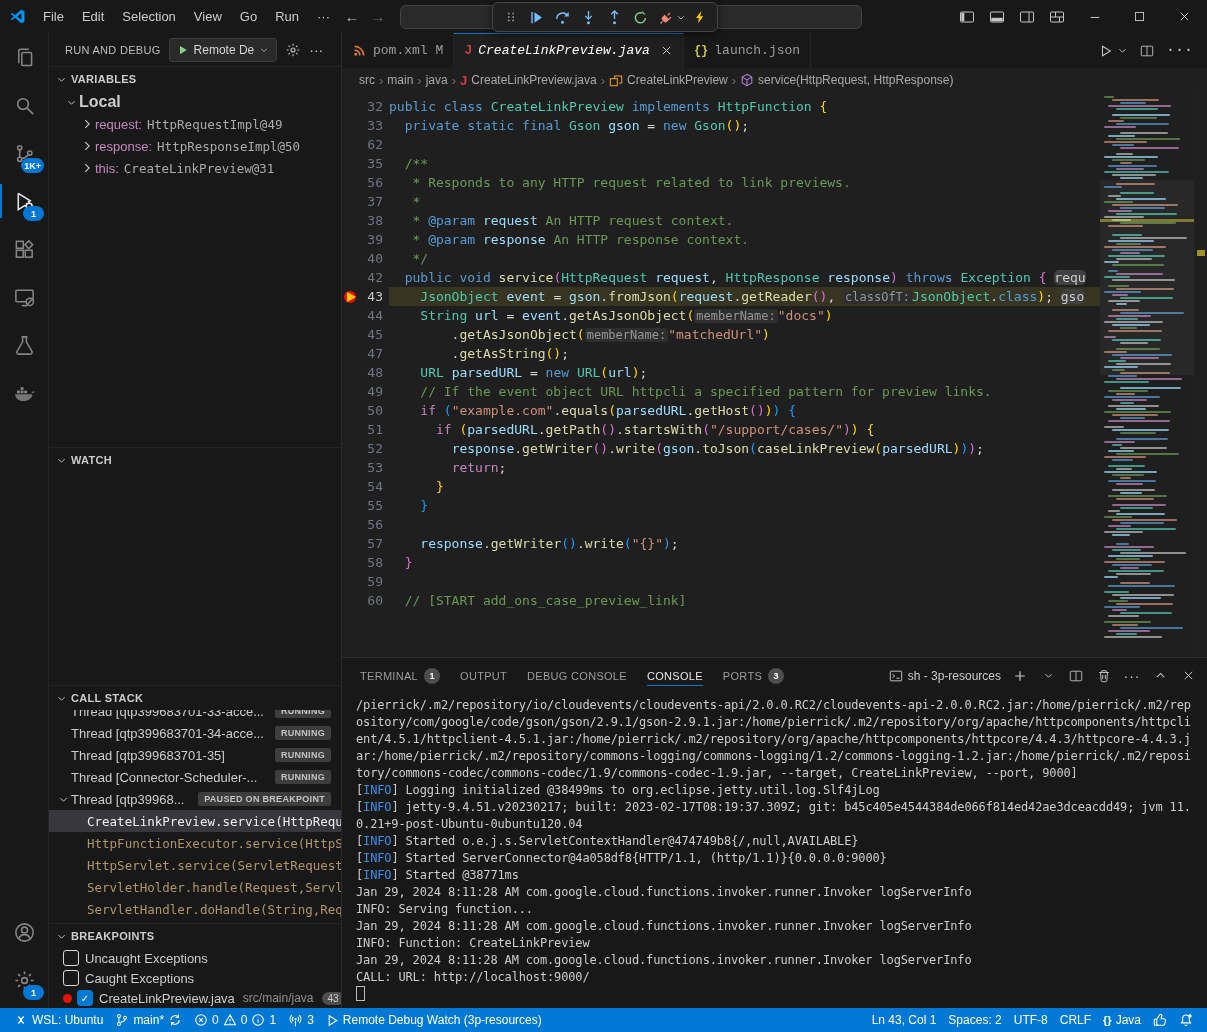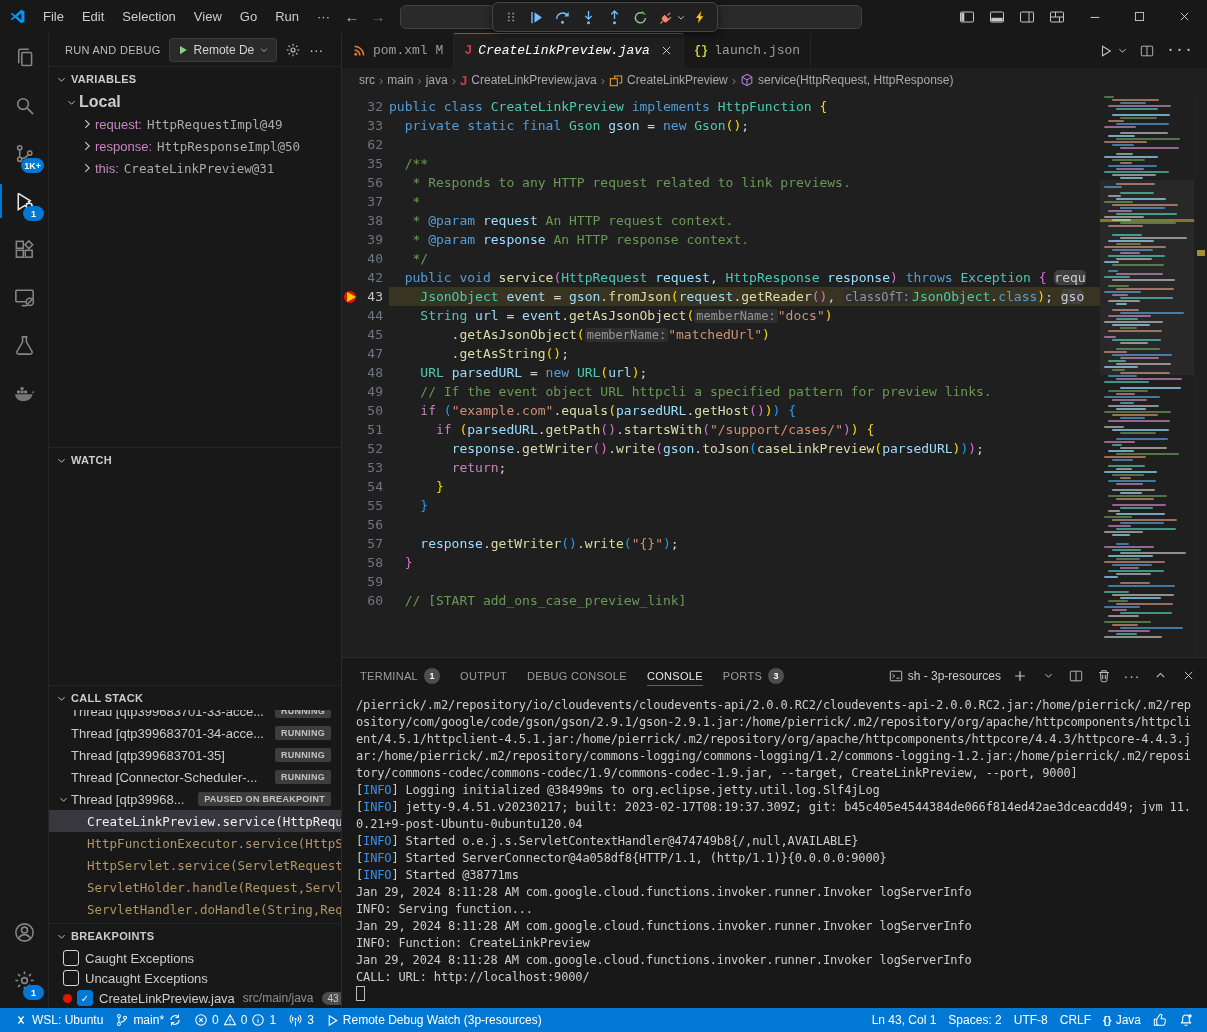--- a/index.html
+++ b/index.html
@@ -448,25 +448,25 @@
           <div class="sect-head">
             <span class="chev ic">
               <svg width="11" height="11" viewBox="0 0 16 16">
                 <path d="M3.5 6l4.5 4.5L12.5 6" fill="none" stroke="currentColor" stroke-width="1.4"></path>
               </svg>
             </span>
             <span>BREAKPOINTS</span>
           </div>
           <div class="bp-row">
             <span class="cb"></span>
-            <span>Caught Exceptions</span>
+            <span>Uncaught Exceptions</span>
           </div>
           <div class="bp-row">
             <span class="cb"></span>
-            <span>Uncaught Exceptions</span>
+            <span>Caught Exceptions</span>
           </div>
           <div class="bp-row">
             <span class="bp-dot"></span>
             <span class="cb on">✓</span>
             <span>CreateLinkPreview.java</span>
             <span class="bp-path">src/main/java</span>
             <span class="bp-badge">43</span>
           </div>
         </div>
     </div>

